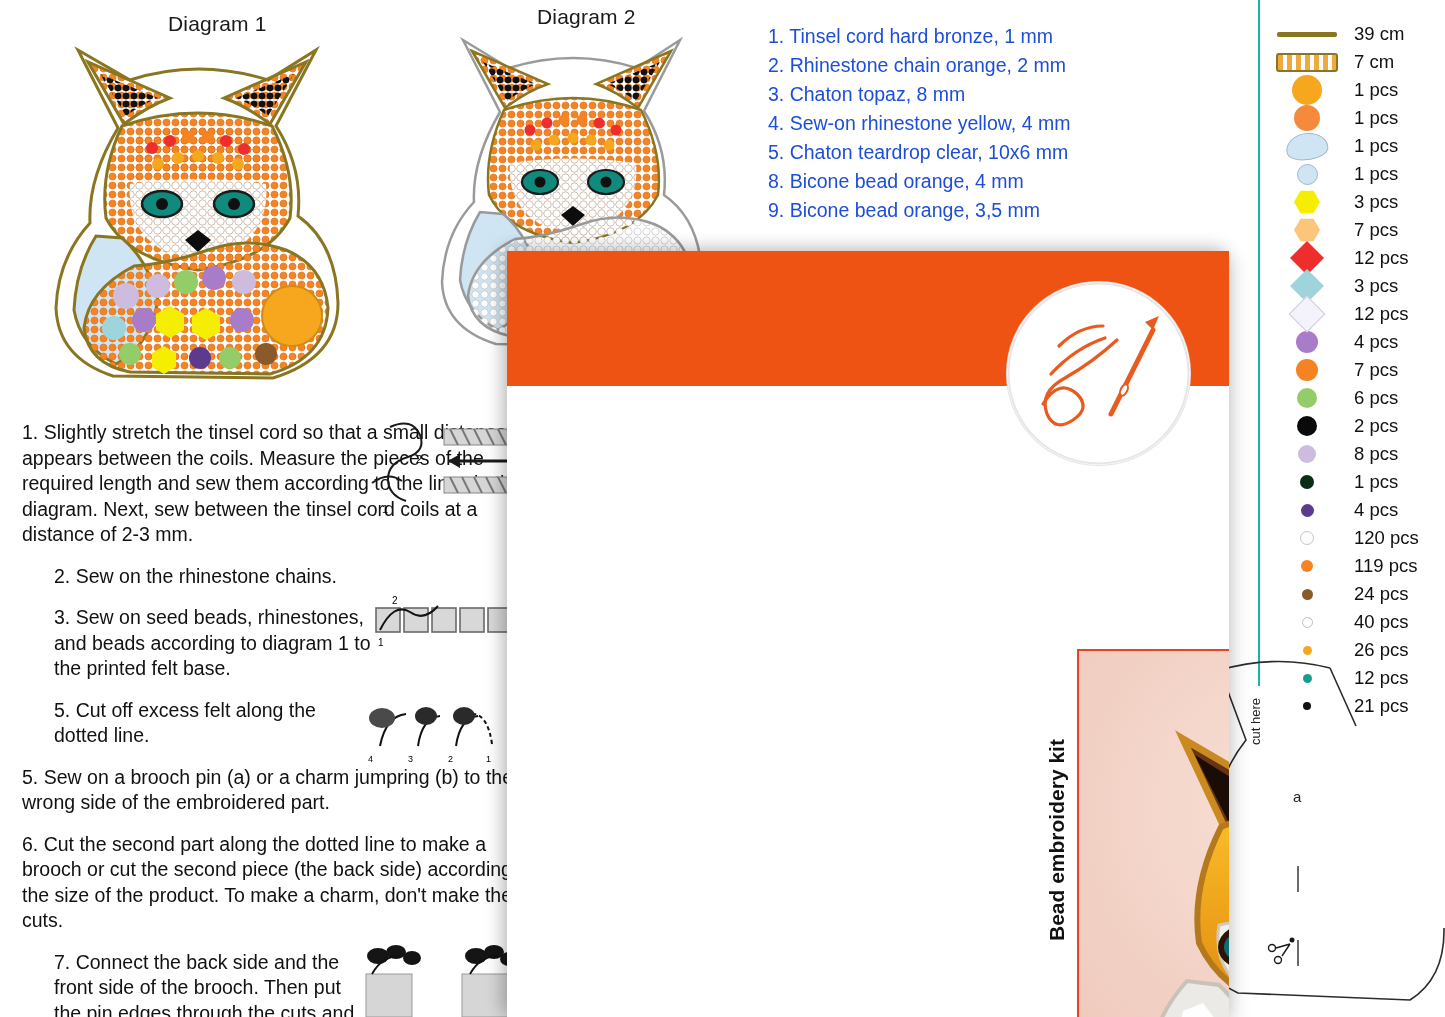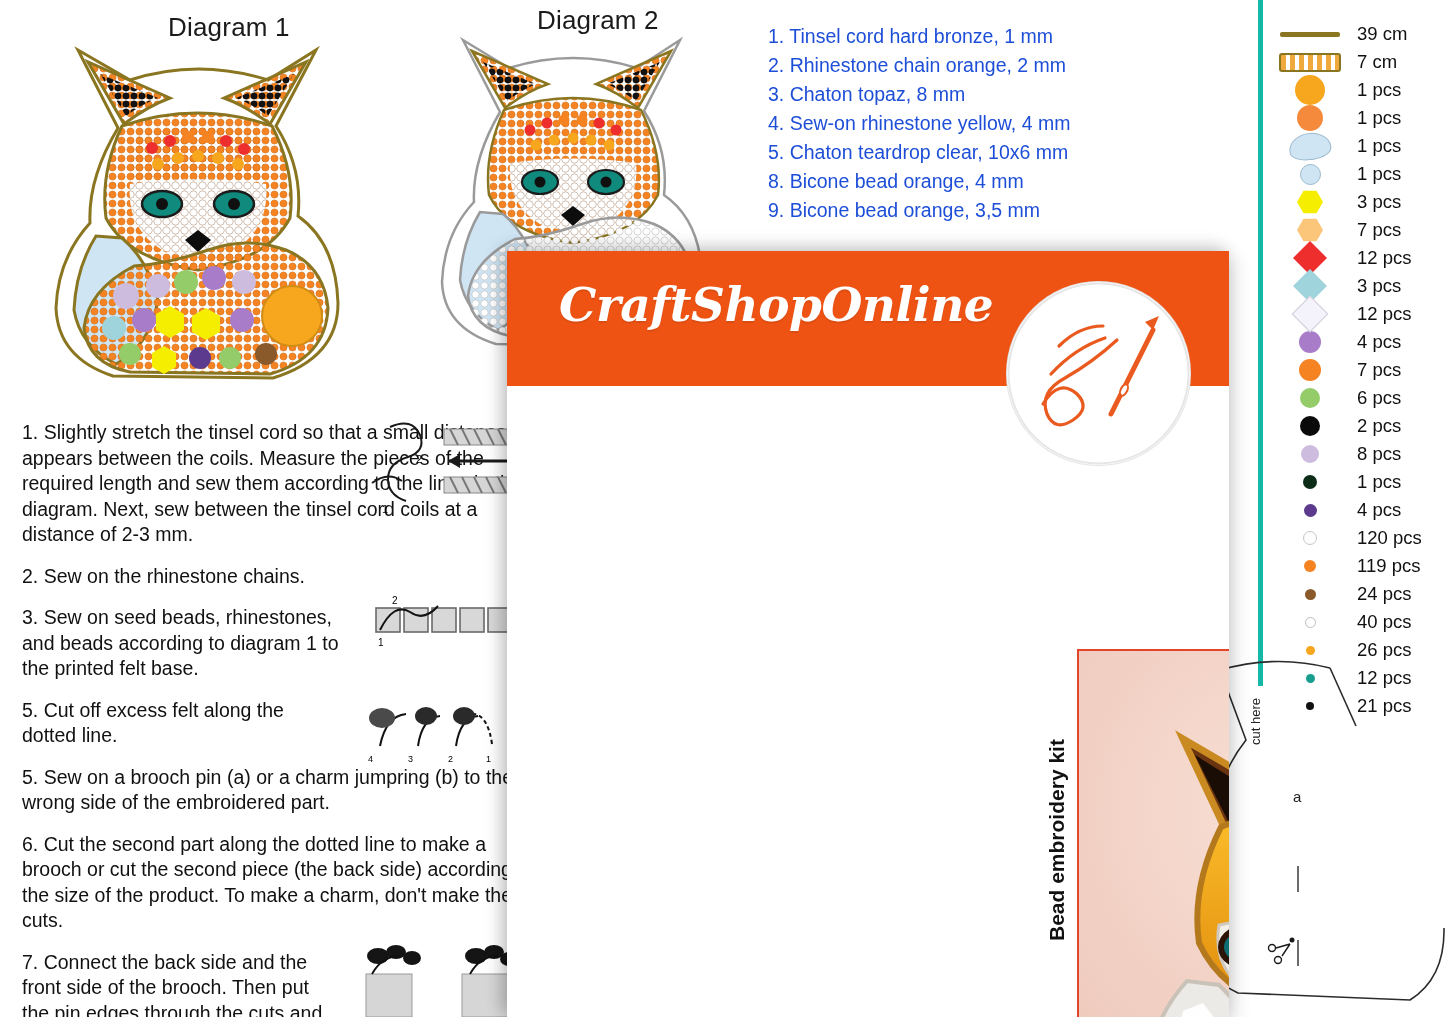--- a/index.html
+++ b/index.html
@@ -12,21 +12,21 @@
     height: 1017px;
     position: relative;
     overflow: hidden;
     font-family: "Liberation Sans", sans-serif;
     color: #1a1a1a;
   }
 
   
   .diagram-label {
     position: absolute;
-    font-size: 26px;
+    font-size: 21px;
     color: #1a1a1a;
     letter-spacing: .2px;
   }
   #diagram1-label { left: 168px; top: 12px; }
   #diagram2-label { left: 537px; top: 5px; }
 
   .fox-wrap { position: absolute; }
   #fox1 { left: 18px; top: 28px; width: 360px; height: 370px; }
   #fox2 { left: 408px; top: 20px; width: 330px; height: 345px; }
 
@@ -64,21 +64,21 @@
   }
 
   
   #legend {
     position: absolute;
     left: 1258px;
     top: 0;
     width: 187px;
     height: 686px;
     background: #ffffff;
-    border-left: 5px solid #14b8a6;
+    border-left: 2px solid #14b8a6;
     box-sizing: border-box;
     padding-top: 20px;
   }
   .legend-row {
     display: flex;
     align-items: center;
     height: 28px;
     padding-left: 10px;
   }
   .legend-swatch {
@@ -123,21 +123,21 @@
     top: 420px;
     width: 690px;
   }
   #instructions p {
     margin: 0 0 16px 0;
     font-size: 19.5px;
     line-height: 25.5px;
     color: #111;
     max-width: 520px;
   }
-  #instructions p.narrow { max-width: 318px; }
+  #instructions p.narrow { max-width: 318px; margin-left: 32px; }
 
   
   .doodle { position: absolute; }
 
   
   #pattern-outline {
     position: absolute;
     left: 1180px;
     top: 648px;
     width: 265px;
@@ -616,21 +616,20 @@
       <circle cx="98" cy="312" r="3.5"></circle>
       <circle cx="92" cy="300" r="3.5"></circle>
     </g>
   </svg>
 </div>
 <div id="pattern-note">cut here</div>
 <div id="pattern-letter">a</div>
 
 <div id="product-card">
   <div id="card-header"></div>
-  <div id="brand-logo">CraftShopOnline</div>
 
   <div id="vertical-title">Bead embroidery kit</div>
 
   <div id="photo-main">
     <svg width="438" height="530" viewBox="0 0 438 530" xmlns="http://www.w3.org/2000/svg">
       <defs>
         <radialGradient id="bg1" cx="40%" cy="30%" r="90%">
           <stop offset="0%" stop-color="#f8ded3"></stop>
           <stop offset="100%" stop-color="#e9bfb0"></stop>
         </radialGradient>

